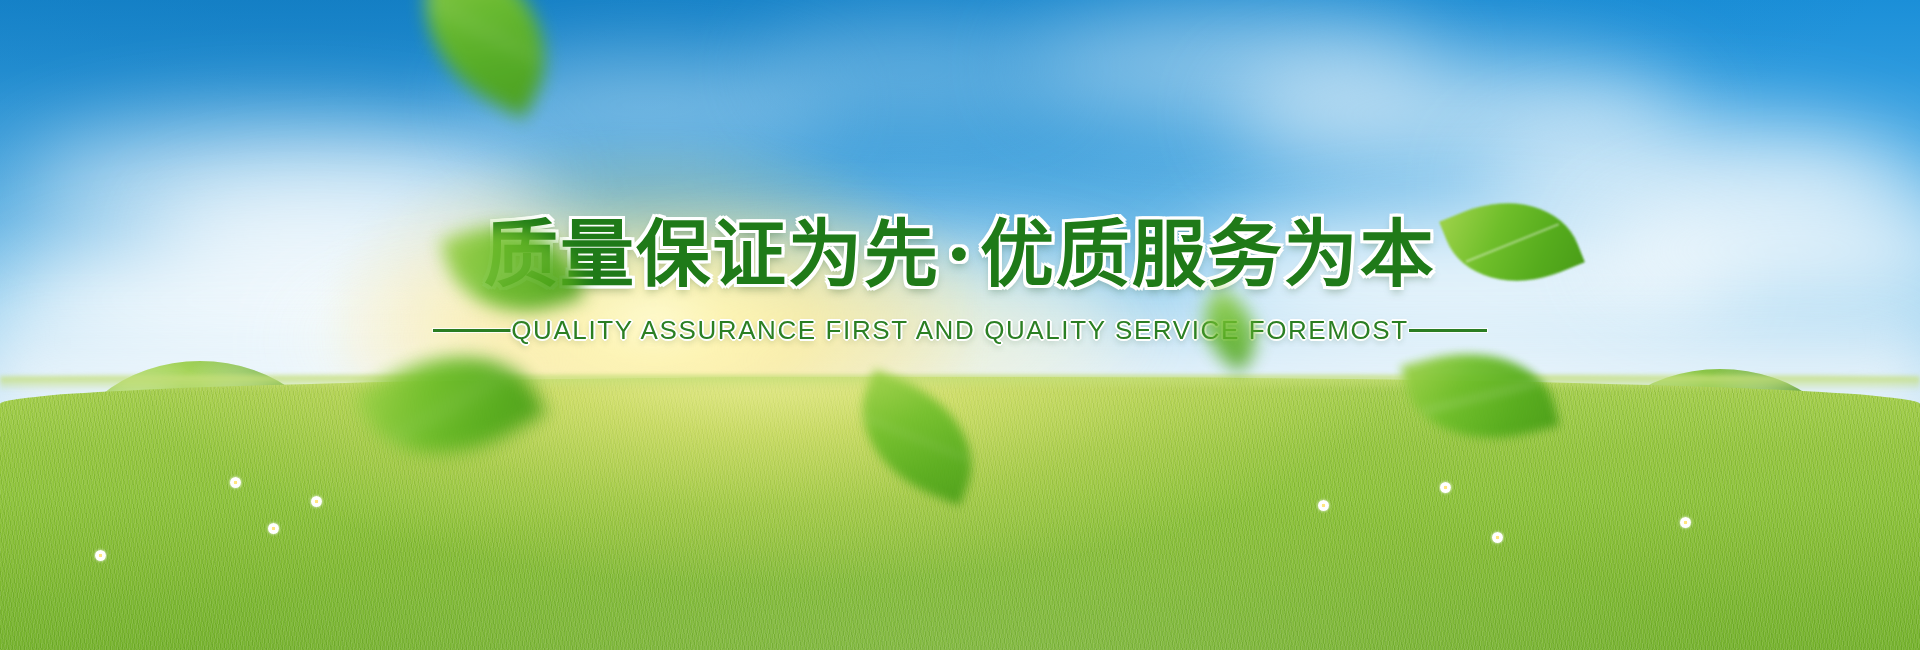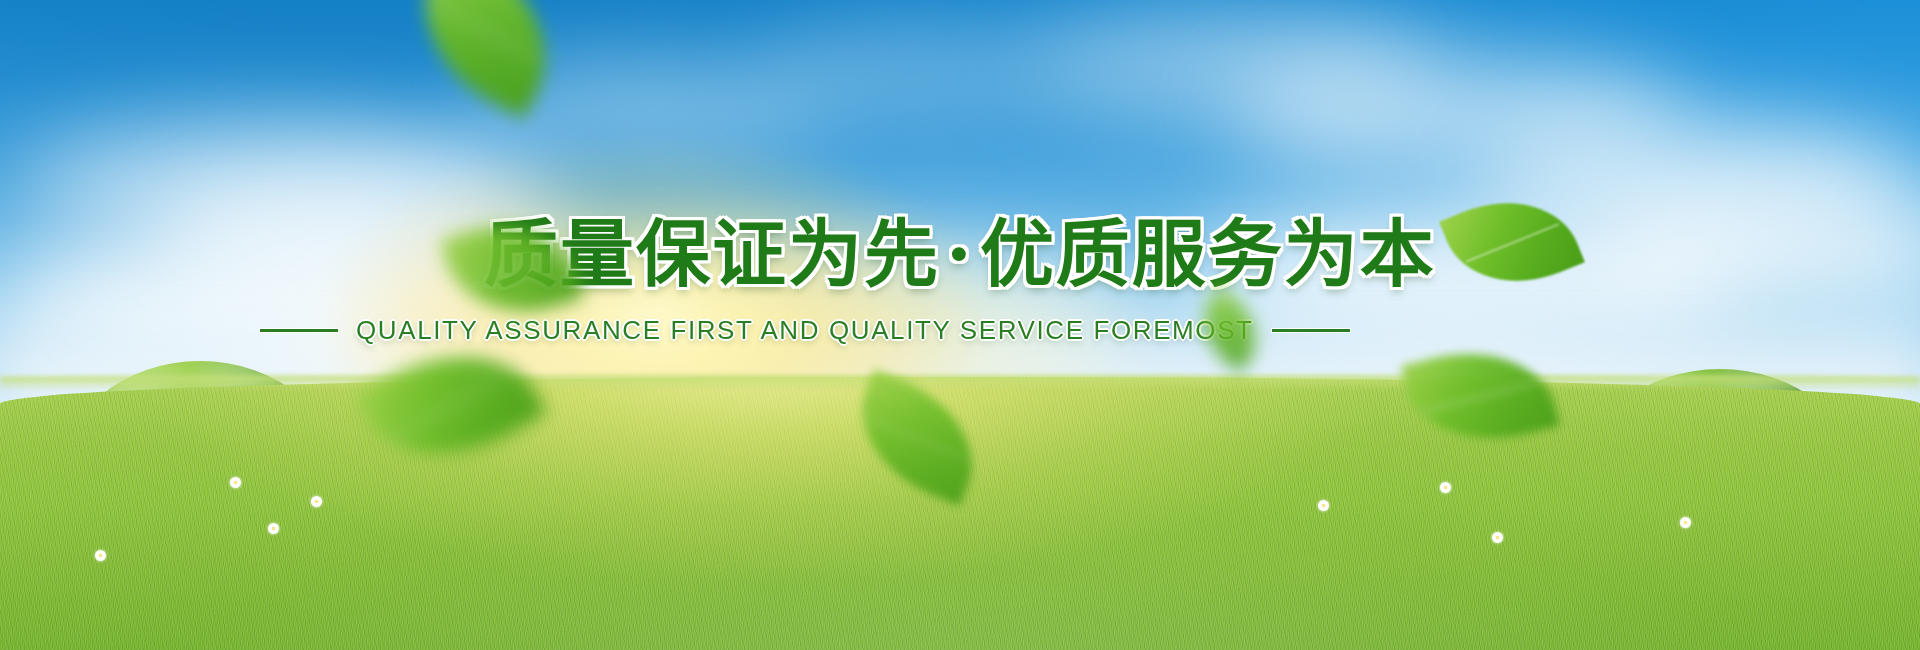--- a/index.html
+++ b/index.html
@@ -186,21 +186,21 @@
        3px 0 0 #fff, -3px 0 0 #fff, 0 3px 0 #fff, 0 -3px 0 #fff,
        3px 3px 0 #fff, -3px 3px 0 #fff, 3px -3px 0 #fff, -3px -3px 0 #fff,
        0 5px 9px rgba(20,70,15,.35);
   }
   .headline .dot{ padding:0 6px; }
 
   .subline{
     margin:22px 0 0 0;
     display:flex;
     align-items:center;
-    gap:18px;
+    justify-content:center;
     white-space:nowrap;
   }
   .rule{
     display:block;
     width:78px; height:3px;
     background:#2a7d22;
     box-shadow:0 0 0 1px rgba(255,255,255,.85);
     flex:0 0 auto;
   }
   .subtitle{

